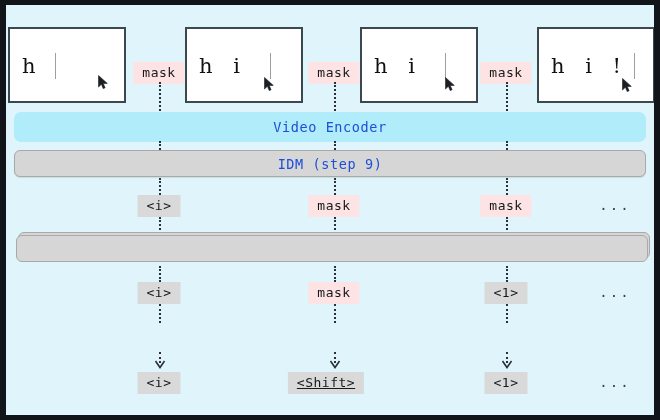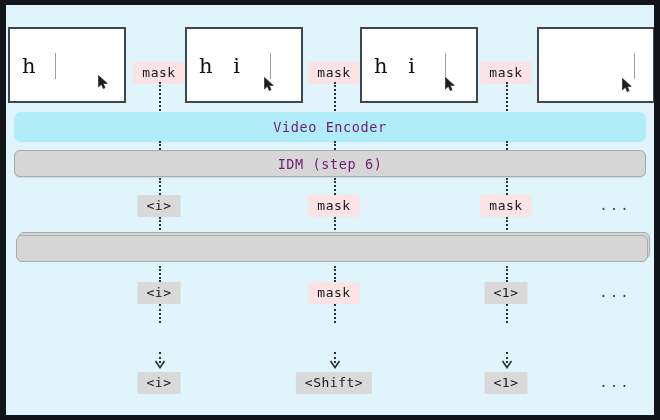--- a/index.html
+++ b/index.html
@@ -65,21 +65,21 @@
   .bar {
     position: absolute;
     left: 8px;
     width: 632px;
     box-sizing: border-box;
     border-radius: 6px;
     display: flex;
     align-items: center;
     justify-content: center;
     font-size: 13.5px;
-    color: #701a75;
+    color: #1d4ed8;
     letter-spacing: 0.6px;
   }
   .bar-encoder {
     top: 107px;
     height: 30px;
     background: #b1ecfb;
     border-radius: 7px;
   }
   .bar-idm {
     height: 27px;
@@ -169,20 +169,21 @@
       <div class="frame-text">h i</div>
       <div class="caret" style="left:83px;"></div>
       <div class="cursor-arrow" style="left:83px; top:48px;">
         <svg viewBox="0 0 11 15" width="11" height="15">
             <path d="M0.5,0.5 L0.5,12 L3.4,9.2 L5.2,13.6 L7.1,12.8 L5.3,8.6 L9.3,8.4 Z" fill="#1b1f23" stroke="#1b1f23" stroke-width="0.6"></path>
           </svg>
       </div>
     </div>
 
     <div class="frame" style="left:531px;">
+      <div class="frame-text">h i !</div>
       <div class="caret" style="left:95px;"></div>
       <div class="cursor-arrow" style="left:83px; top:49px;">
         <svg viewBox="0 0 11 15" width="11" height="15">
             <path d="M0.5,0.5 L0.5,12 L3.4,9.2 L5.2,13.6 L7.1,12.8 L5.3,8.6 L9.3,8.4 Z" fill="#1b1f23" stroke="#1b1f23" stroke-width="0.6"></path>
           </svg>
       </div>
     </div>
 
     <div class="token tok-mask" style="left:153px; top:57px;">mask</div>
     <div class="token tok-mask" style="left:328px; top:57px;">mask</div>
@@ -194,21 +195,21 @@
 
     <div class="bar bar-encoder">
       <span>Video Encoder</span>
     </div>
 
     <div class="vline" style="left:153px; top:136px; height:12px;"></div>
     <div class="vline" style="left:328px; top:136px; height:12px;"></div>
     <div class="vline" style="left:500px; top:136px; height:12px;"></div>
 
     <div class="bar bar-idm idm1">
-      <span>IDM (step 6)</span>
+      <span>IDM (step 9)</span>
     </div>
 
     <div class="vline" style="left:153px; top:173px; height:17px;"></div>
     <div class="vline" style="left:328px; top:173px; height:17px;"></div>
     <div class="vline" style="left:500px; top:173px; height:17px;"></div>
 
     <div class="token tok-gray" style="left:153px; top:190px;">&lt;i&gt;</div>
     <div class="token tok-mask" style="left:328px; top:190px;">mask</div>
     <div class="token tok-mask" style="left:500px; top:190px;">mask</div>
     <div class="ellipsis" style="left:609px; top:192px;">...</div>
@@ -249,18 +250,18 @@
     </div>
 
     <div class="vline" style="left:500px; top:347px; height:11px;"></div>
     <div class="arrow-head" style="left:501px; top:355px;">
       <svg viewBox="0 0 11 9" width="11" height="9">
           <path d="M1,1 L5.5,7.5 L10,1" fill="none" stroke="#2b3035" stroke-width="1.6"></path>
         </svg>
     </div>
 
     <div class="token tok-gray" style="left:153px; top:367px;">&lt;i&gt;</div>
-    <div class="token tok-gray" style="left:328px; top:367px;">&lt;Shift&gt;</div>
+    <div class="token tok-gray" style="left:320px; top:367px;text-decoration:underline;">&lt;Shift&gt;</div>
     <div class="token tok-gray" style="left:500px; top:367px;">&lt;1&gt;</div>
     <div class="ellipsis" style="left:609px; top:369px;">...</div>
 
   </div>
 </div>
 
 </body></html>

